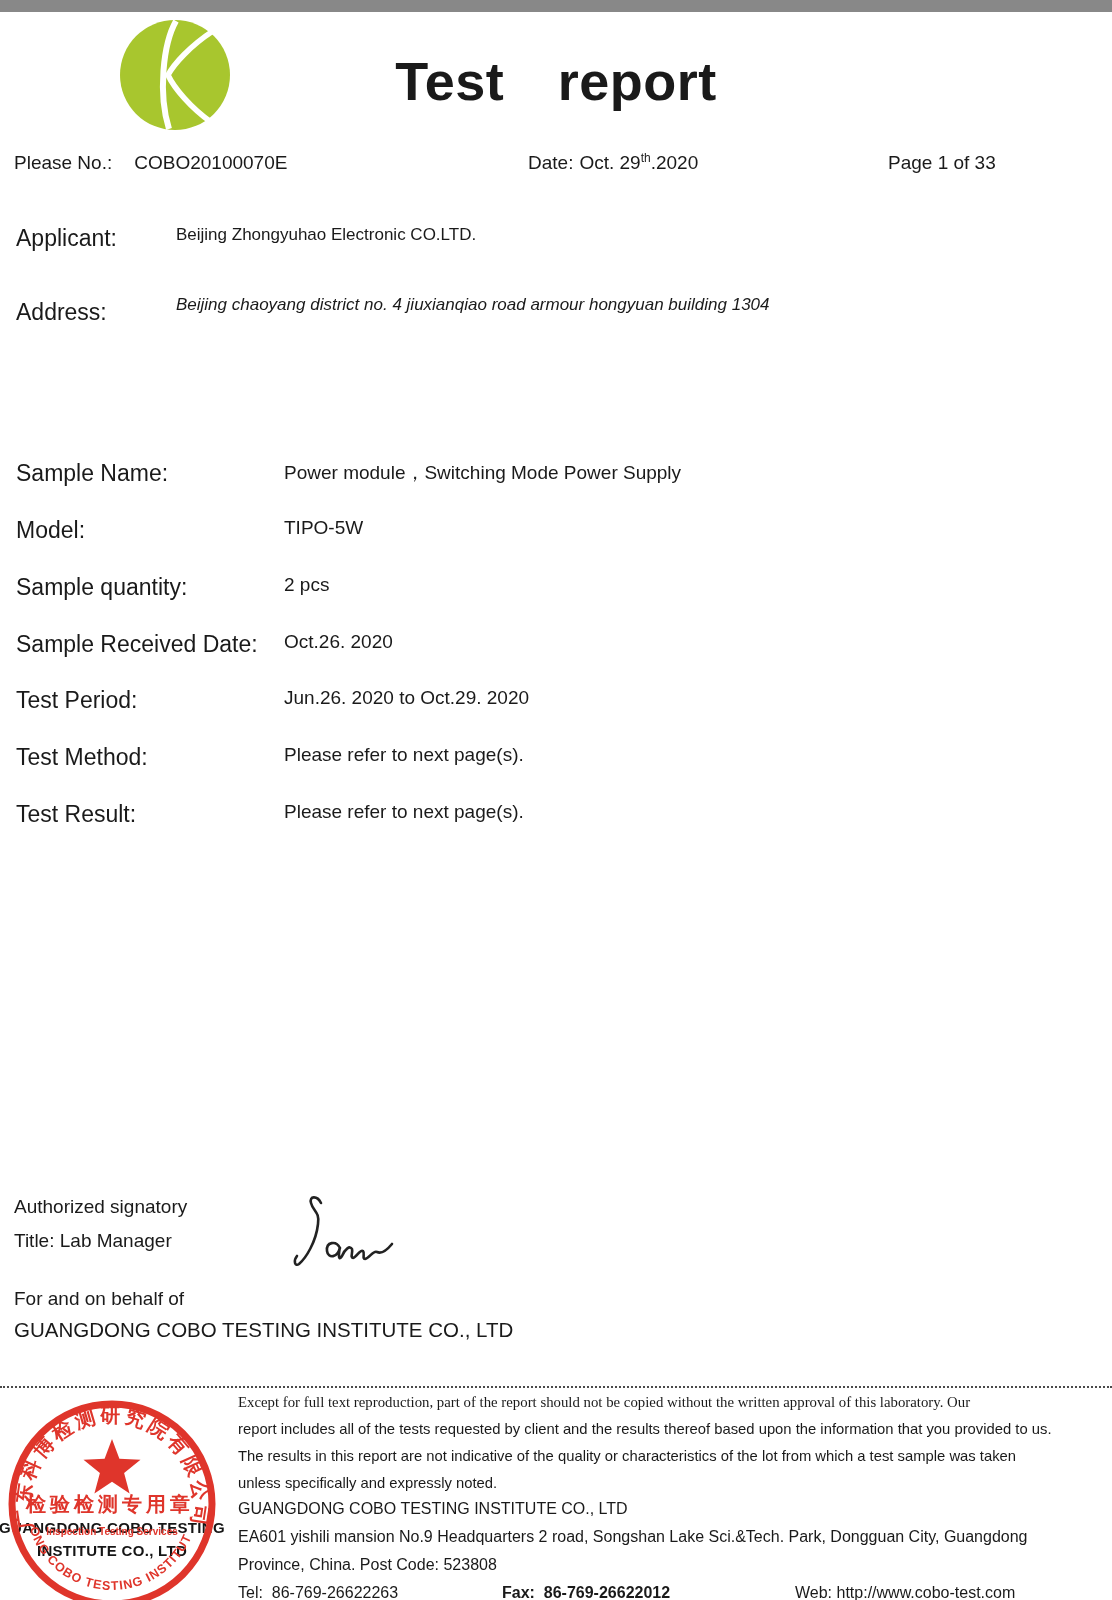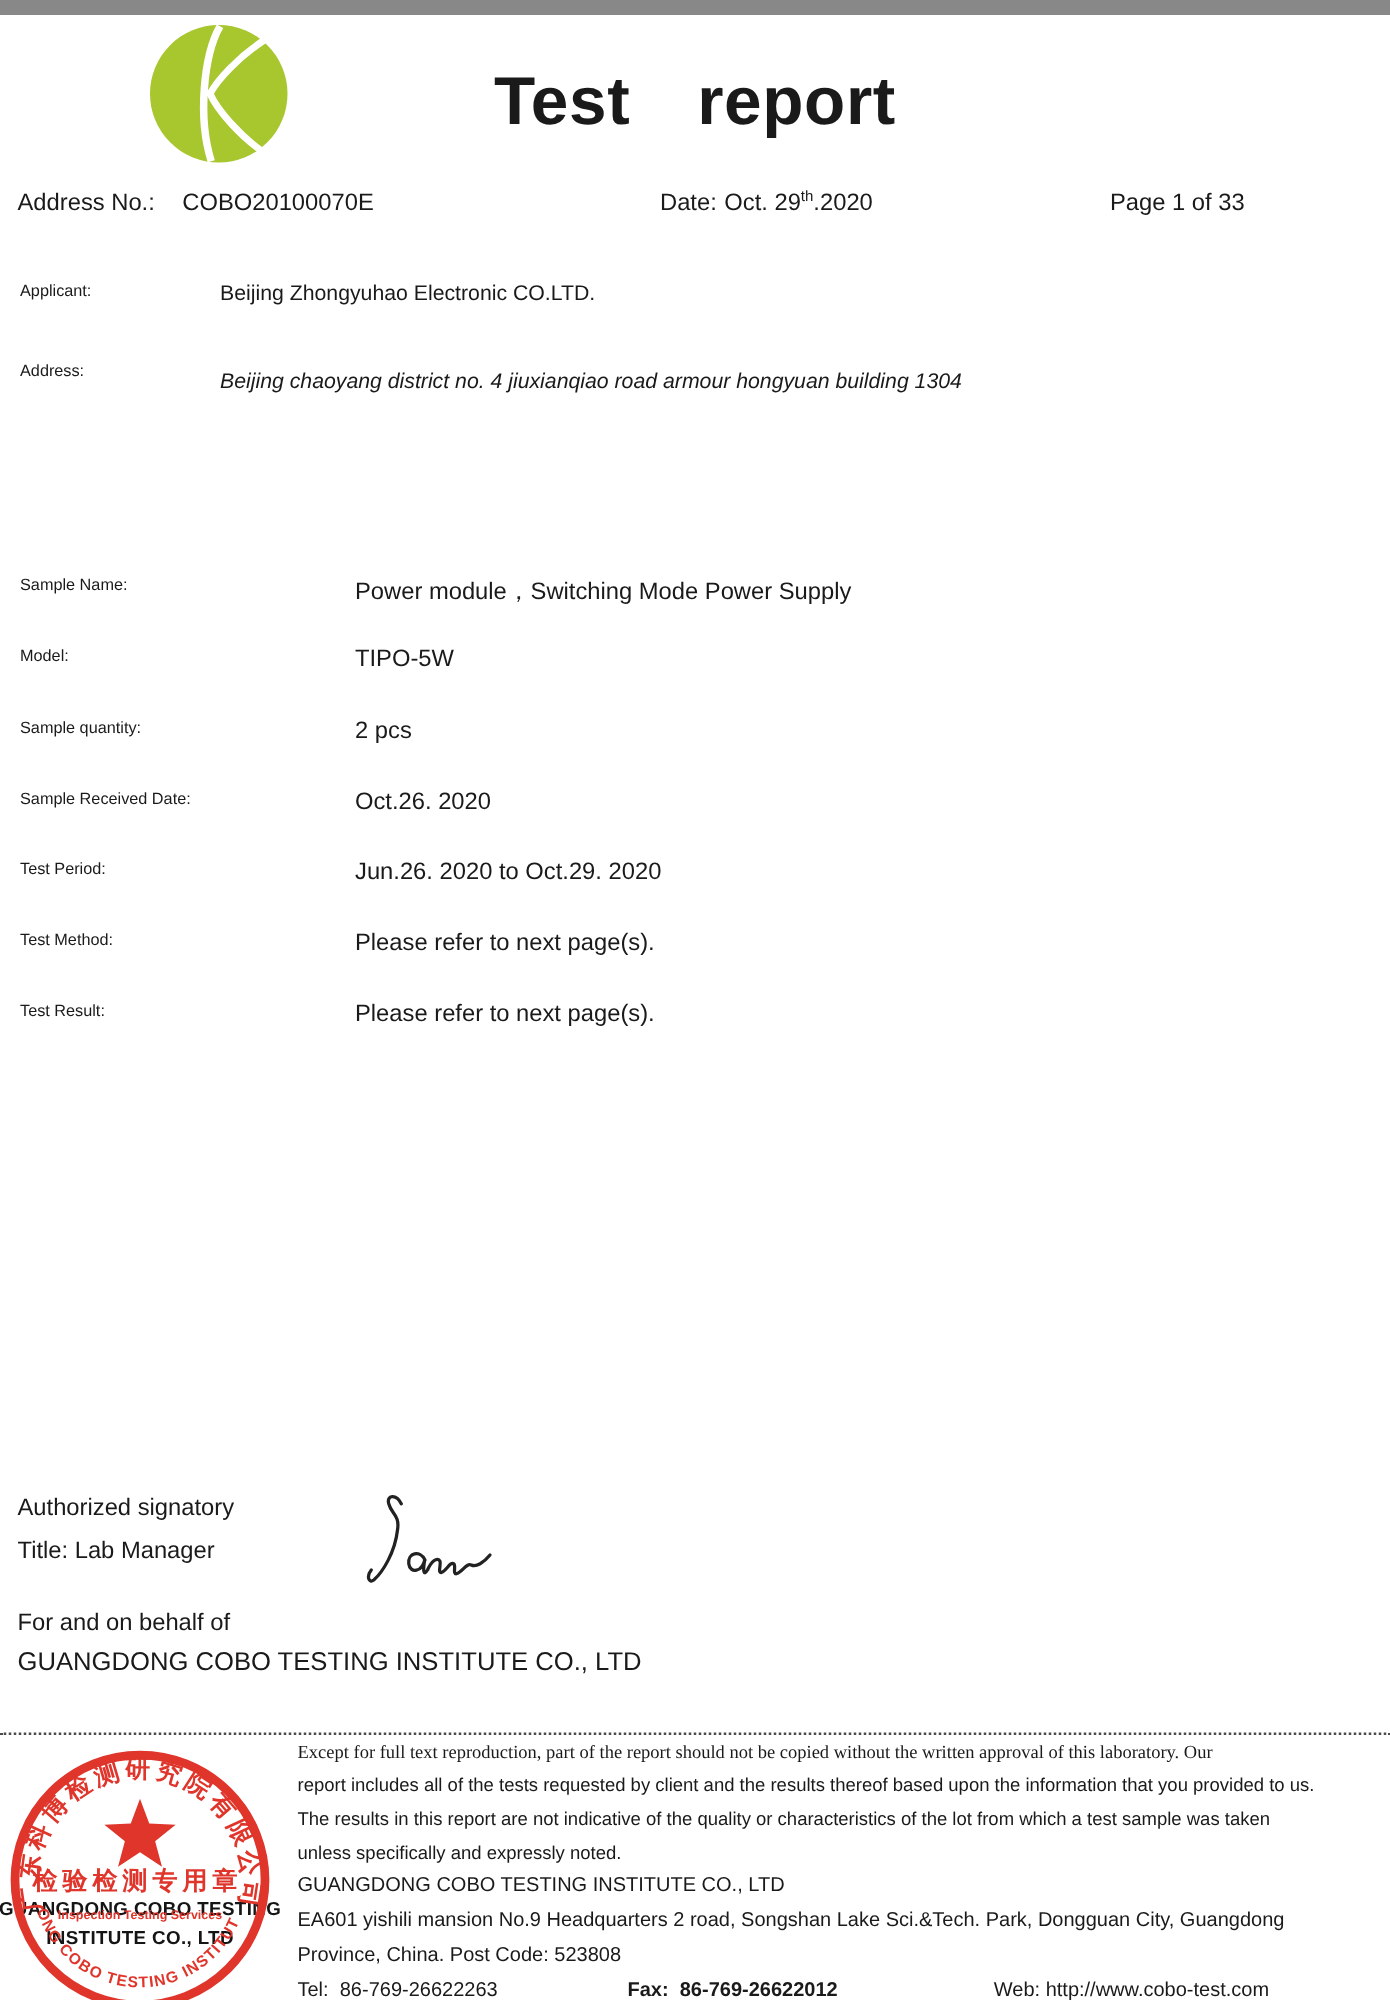--- a/index.html
+++ b/index.html
@@ -10,21 +10,21 @@
     color:#1a1a1a;
   }
   .abs{position:absolute;white-space:nowrap;}
   .logo{left:116px;top:6px;}
   .title{left:0;top:38px;width:1112px;text-align:center;
          font-size:54px;font-weight:bold;word-spacing:38px;letter-spacing:0.5px;}
   .meta{top:140px;font-size:19px;}
   .meta .val{margin-left:22px;}
   .meta .val2{margin-left:6px;}
   sup.ord{font-size:12px;vertical-align:super;line-height:0;}
-  .lbl{left:16px;font-size:13px;}
+  .lbl{left:16px;font-size:23px;}
   .val-party{left:176px;font-size:17px;}
   .val-field{left:284px;font-size:19px;}
   .intro{left:14px;top:378px;font-size:19px;}
   .sig-line{left:14px;font-size:19px;}
   .sig-company{left:14px;top:1306px;font-size:20.5px;}
   .signature{left:288px;top:1178px;}
   .dotline{left:0;top:1374px;width:1112px;height:0;border-top:2px dotted #4a4a4a;}
   .disc{left:238px;font-size:14.8px;}
   .foot{left:238px;font-size:16px;}
   .contacts{left:238px;top:1572px;width:860px;font-size:16px;}
@@ -45,30 +45,30 @@
     <svg width="120" height="114" viewBox="0 0 120 114">
       <circle cx="59" cy="57" r="55" fill="#a8c62e"></circle>
       <path d="M 60,3 C 47,26 42,76 53,111" fill="none" stroke="#ffffff" stroke-width="6"></path>
       <path d="M 97,13 C 74,28 58,46 52,57 C 58,70 75,90 95,104" fill="none" stroke="#ffffff" stroke-width="5.5"></path>
     </svg>
   </div>
 
   <div class="abs title">Test report</div>
 
   <div class="abs meta" style="left:14px;">
-    <span>Address No.:</span><span class="val">COBO20100070E</span>
+    <span>Please No.:</span><span class="val">COBO20100070E</span>
   </div>
   <div class="abs meta" style="left:528px;">
     <span>Date:</span><span class="val2"><span>Oct. 29</span><sup class="ord">th</sup><span>.2020</span></span>
   </div>
   <div class="abs meta" style="left:888px;">Page 1 of 33</div>
 
   <div class="abs lbl" style="top:213px;">Applicant:</div>
   <div class="abs val-party" style="top:213px;">Beijing Zhongyuhao Electronic CO.LTD.</div>
-  <div class="abs lbl" style="top:277px;">Address:</div>
+  <div class="abs lbl" style="top:287px;">Address:</div>
   <div class="abs val-party" style="top:283px;font-style:italic;">Beijing chaoyang district no. 4 jiuxianqiao road armour hongyuan building 1304</div>
 
 
   <div class="abs lbl" style="top:448px;">Sample Name:</div>
   <div class="abs val-field" style="top:448px;text-align:center;">Power module，Switching Mode Power Supply</div>
   <div class="abs lbl" style="top:505px;">Model:</div>
   <div class="abs val-field" style="top:505px;">TIPO-5W</div>
   <div class="abs lbl" style="top:562px;">Sample quantity:</div>
   <div class="abs val-field" style="top:562px;">2 pcs</div>
   <div class="abs lbl" style="top:619px;">Sample Received Date:</div>

